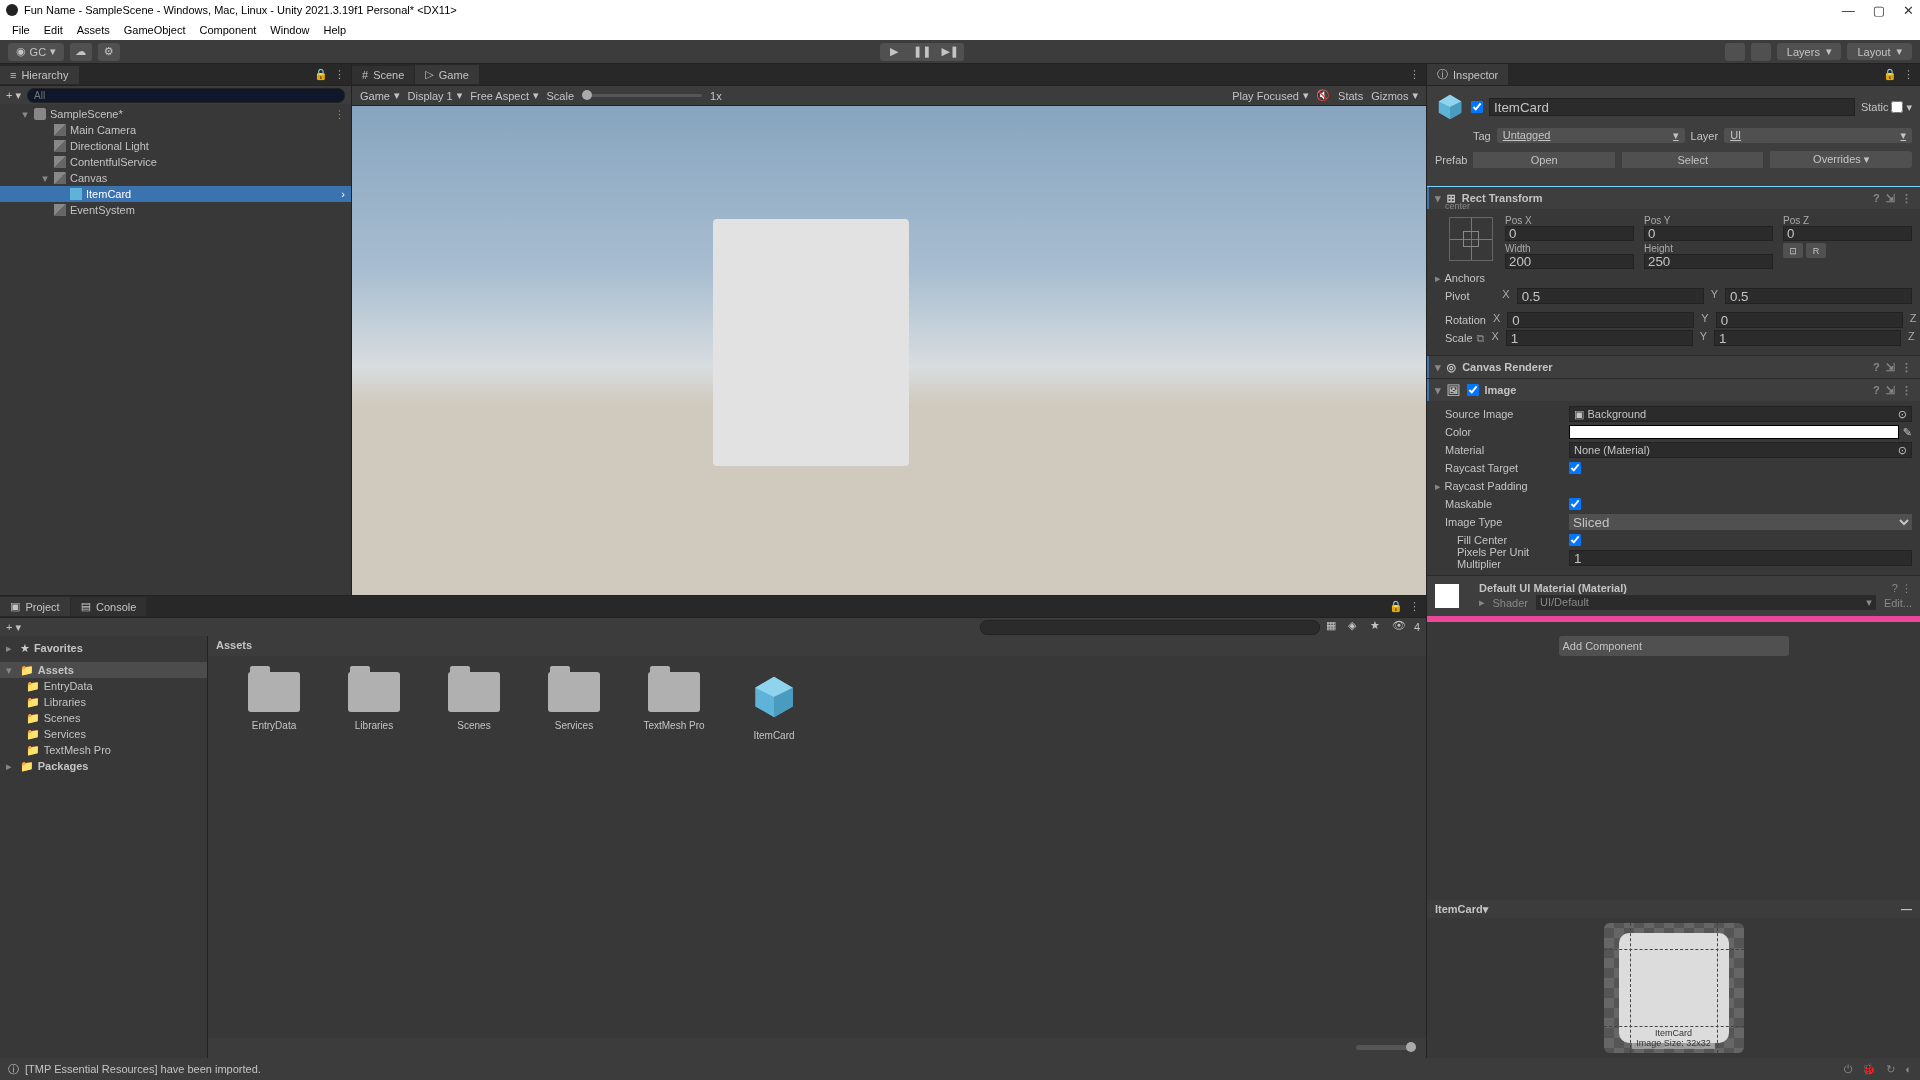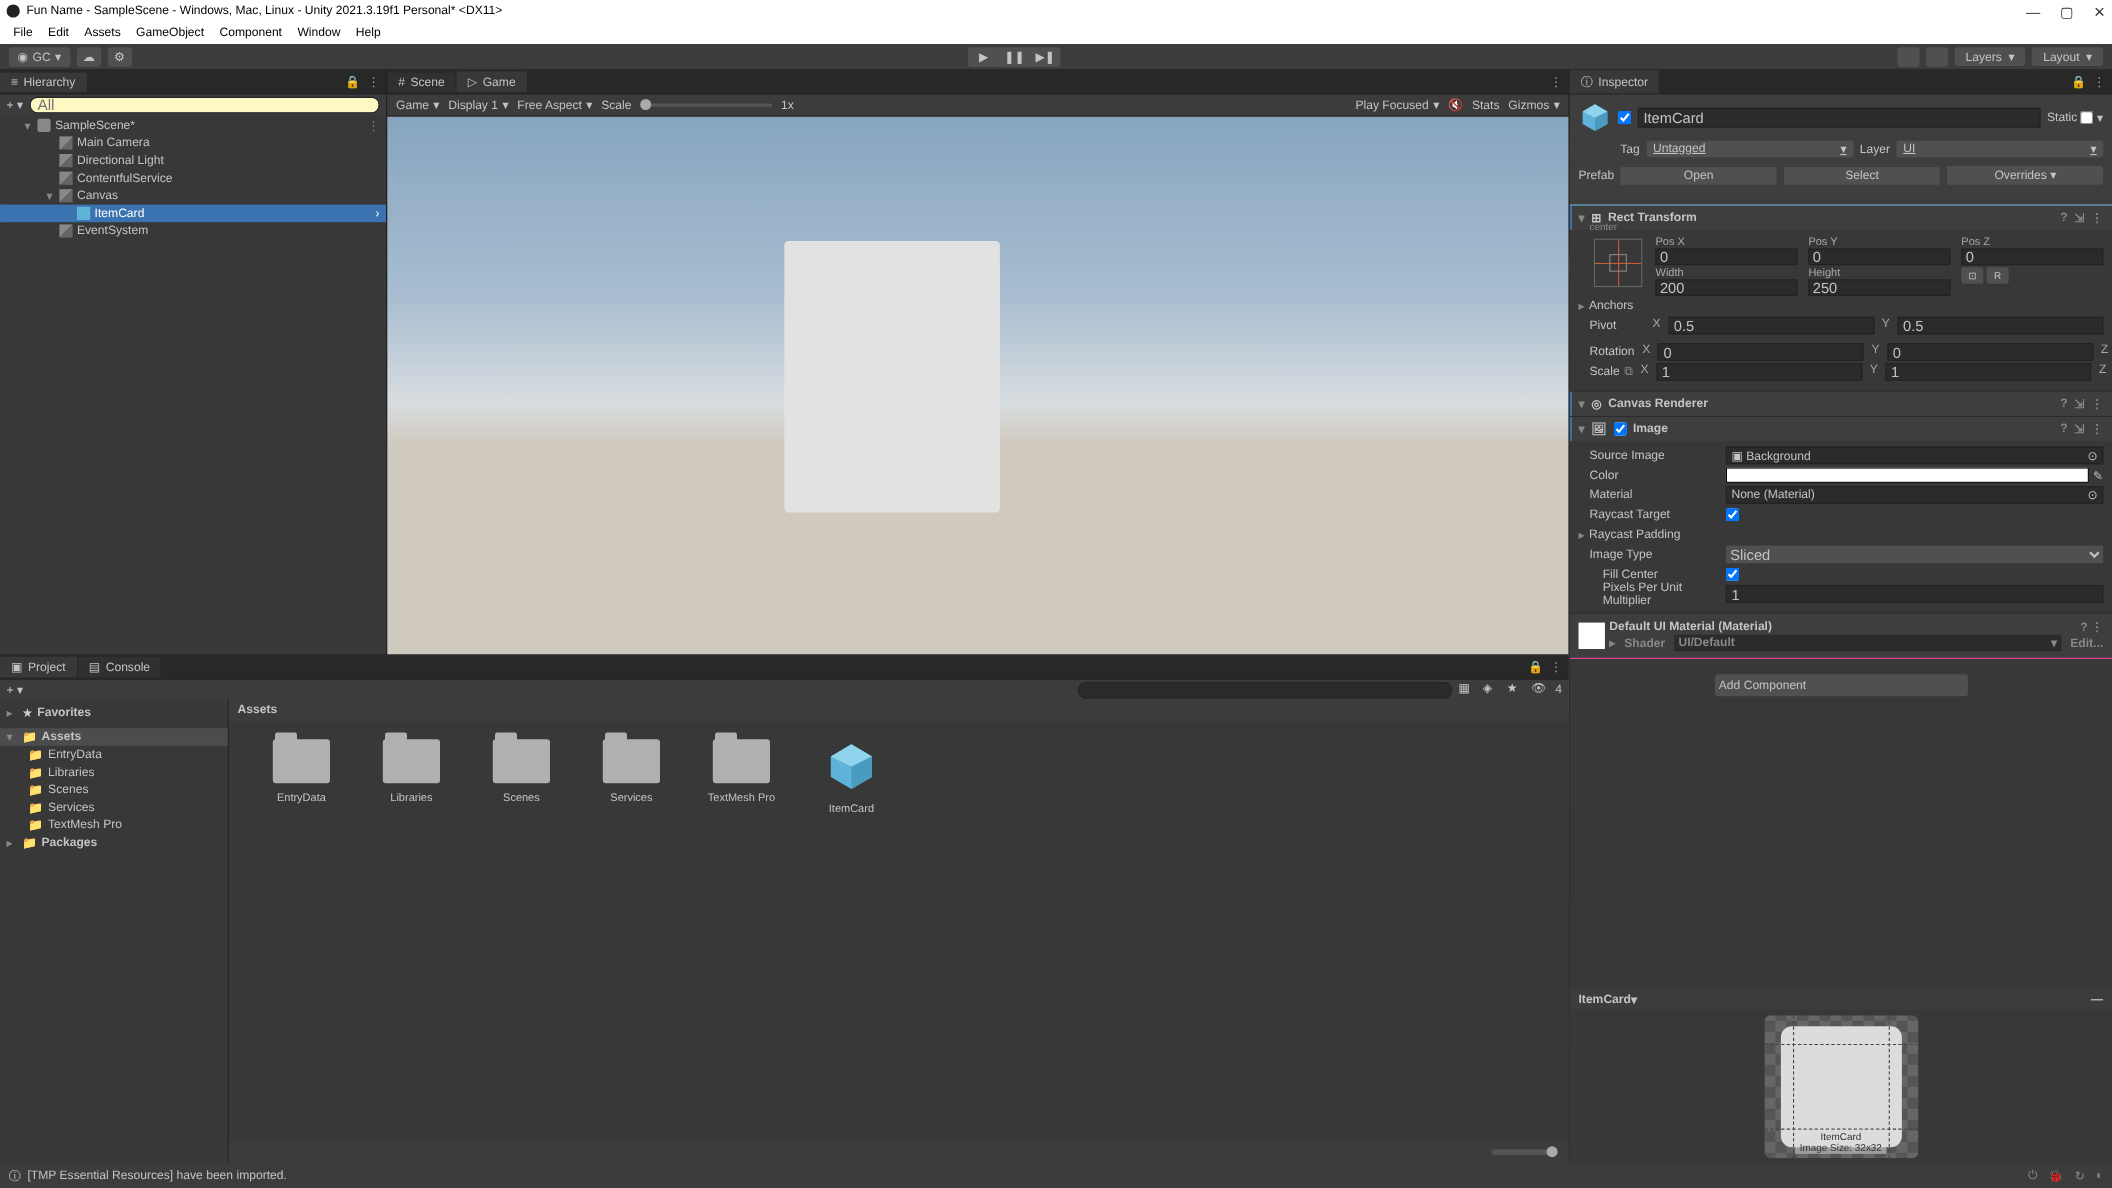--- a/index.html
+++ b/index.html
@@ -35,21 +35,21 @@
 
 
 .panel-tabs { height: 22px; background: #282828; display: flex; align-items: center; border-bottom: 1px solid #222; }
 .tab { padding: 3px 10px; background: #383838; margin-right: 1px; display:flex; align-items:center; gap:5px; }
 .tab.inactive { background: #303030; }
 .tab-icons-right { margin-left:auto; display:flex; gap:6px; padding-right:6px; color:#aaa; }
 
 
 .hierarchy-body { flex:1; background:#383838; overflow:hidden; }
 .h-toolbar { height:18px; display:flex; align-items:center; padding:0 6px; gap:6px; background:#3c3c3c; }
-.h-search { flex:1; height:15px; background:#fef9c3; border-radius:7px; padding:0 6px; color:#888; font-size:14px; border:1px solid #222;}
+.h-search { flex:1; height:15px; background:#0f172a; border-radius:7px; padding:0 6px; color:#888; font-size:10px; border:1px solid #222;}
 .tree { padding: 2px 0; }
 .tree-row { height: 16px; display:flex; align-items:center; padding-left: 4px; gap:4px; font-size:11px; position:relative;}
 .tree-row.selected { background: #3b72b0; color:#fff; }
 .tree-row.selected::before { content:''; position:absolute; left:0; top:0; bottom:0; width:3px; background:#3b72b0; }
 .tree-row .arrow { width:10px; text-align:center; color:#888; }
 .tree-row .obj-icon { width:12px; height:12px; display:inline-block; }
 .cube-ico { background: linear-gradient(135deg,#888 50%,#666 50%); }
 .scene-ico { background: #888; border-radius:2px; }
 .indent1 { padding-left: 20px; }
 .indent2 { padding-left: 40px; }
@@ -133,21 +133,21 @@
 .rt-grid { display:flex; }
 .rt-left { position:relative; width:70px;}
 .rt-right { flex:1; display:grid; grid-template-columns: 1fr 1fr 1fr; gap:2px 10px; padding-top:2px;}
 .rt-right .cell label { display:block; color:#aaa; font-size:10px;}
 .rt-right .cell input { width:100%; background:#2b2b2b; border:1px solid #222; color:#c4c4c4; height:15px; padding:1px 3px;}
 .rect-r { display:flex; gap:3px;}
 .rect-r .rbtn { width:20px; height:15px; background:#505050; border-radius:2px; font-size:9px; display:flex; align-items:center; justify-content:center;}
 
 .add-comp { width:230px; margin:14px auto; padding:4px; background:#505050; text-align:left; border-radius:3px;}
 
-.mat-section { background:#3e3e3e; padding:6px 8px; border-bottom:1px solid #ec4899; display:flex; align-items:center; gap:4px;font-weight:bold;}
+.mat-section { background:#3e3e3e; padding:6px 8px; border-bottom:6px solid #ec4899; display:flex; align-items:center; gap:20px;}
 .mat-thumb { width:24px; height:24px; background:#fff; }
 
 .preview { margin-top:auto; background:#383838;}
 .preview-head { height:18px; background:#3c3c3c; padding:2px 8px; font-weight:bold; display:flex; align-items:center;}
 .preview-body { height:140px; display:flex; align-items:center; justify-content:center; background:#383838; position:relative;}
 .preview-card { width:140px; height:130px; background:repeating-conic-gradient(#555 0 25%, #666 0 50%) 50%/20px 20px; border-radius:6px; display:flex; align-items:center; justify-content:center; position:relative;}
 .preview-card .inner-card { width:110px; height:110px; background:#dcdcdc; border-radius:10px; position:relative;}
 .preview-card .dash { position:absolute; border:1px dashed #444;}
 .preview-card .dash.v1 { left:26px; top:0; bottom:0; border-width:0 0 0 1px;}
 .preview-card .dash.v2 { right:26px; top:0; bottom:0; border-width:0 0 0 1px;}
@@ -462,20 +462,26 @@
               <span class="plabel">Raycast Target</span>
               <div class="pfield">
                 <input type="checkbox" checked="" class="check" style="">
               </div>
             </div>
           <div class="prop-row">
               <span class="arrow" style="color:#888">▸</span>
               <span class="plabel" style="padding-left:0">Raycast Padding</span>
             </div>
           <div class="prop-row">
+              <span class="plabel">Maskable</span>
+              <div class="pfield">
+                <input type="checkbox" checked="" class="check" style="">
+              </div>
+            </div>
+          <div class="prop-row">
               <span class="plabel">Image Type</span>
               <div class="pfield">
                 <select><option>Sliced</option></select>
               </div>
             </div>
           <div class="prop-row">
               <span class="plabel" style="padding-left:22px">Fill Center</span>
               <div class="pfield">
                 <input type="checkbox" checked="" class="check" style="">
               </div>

